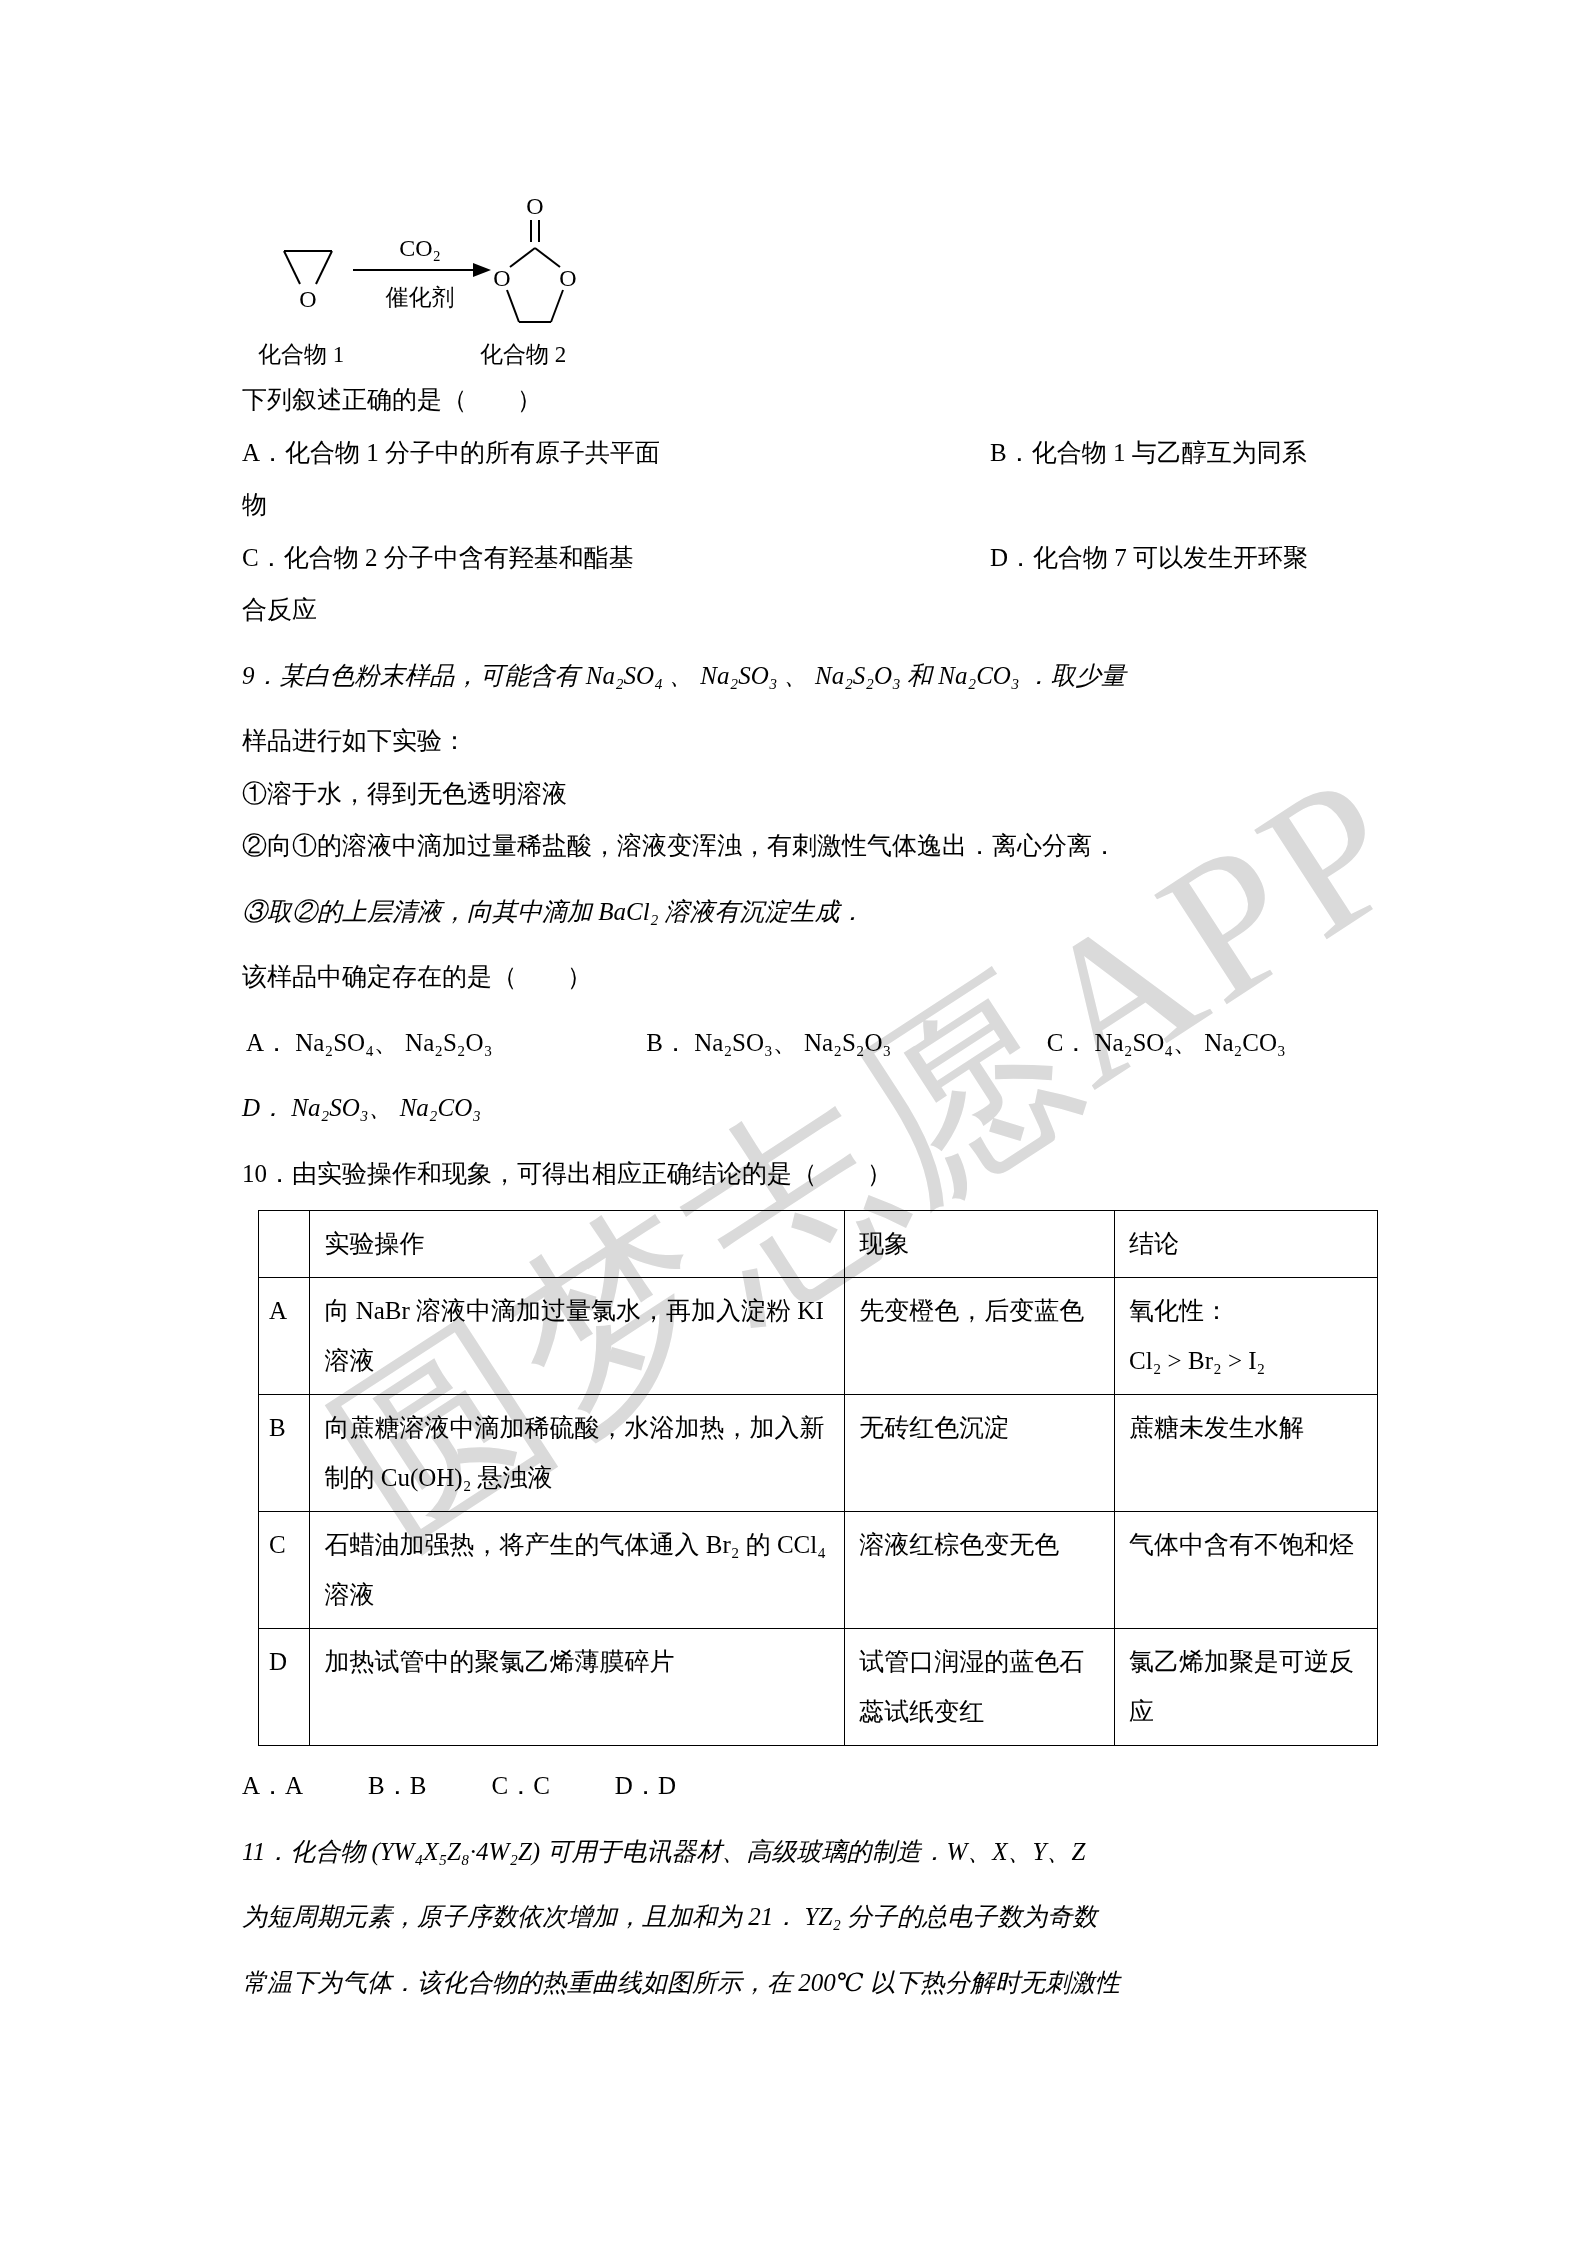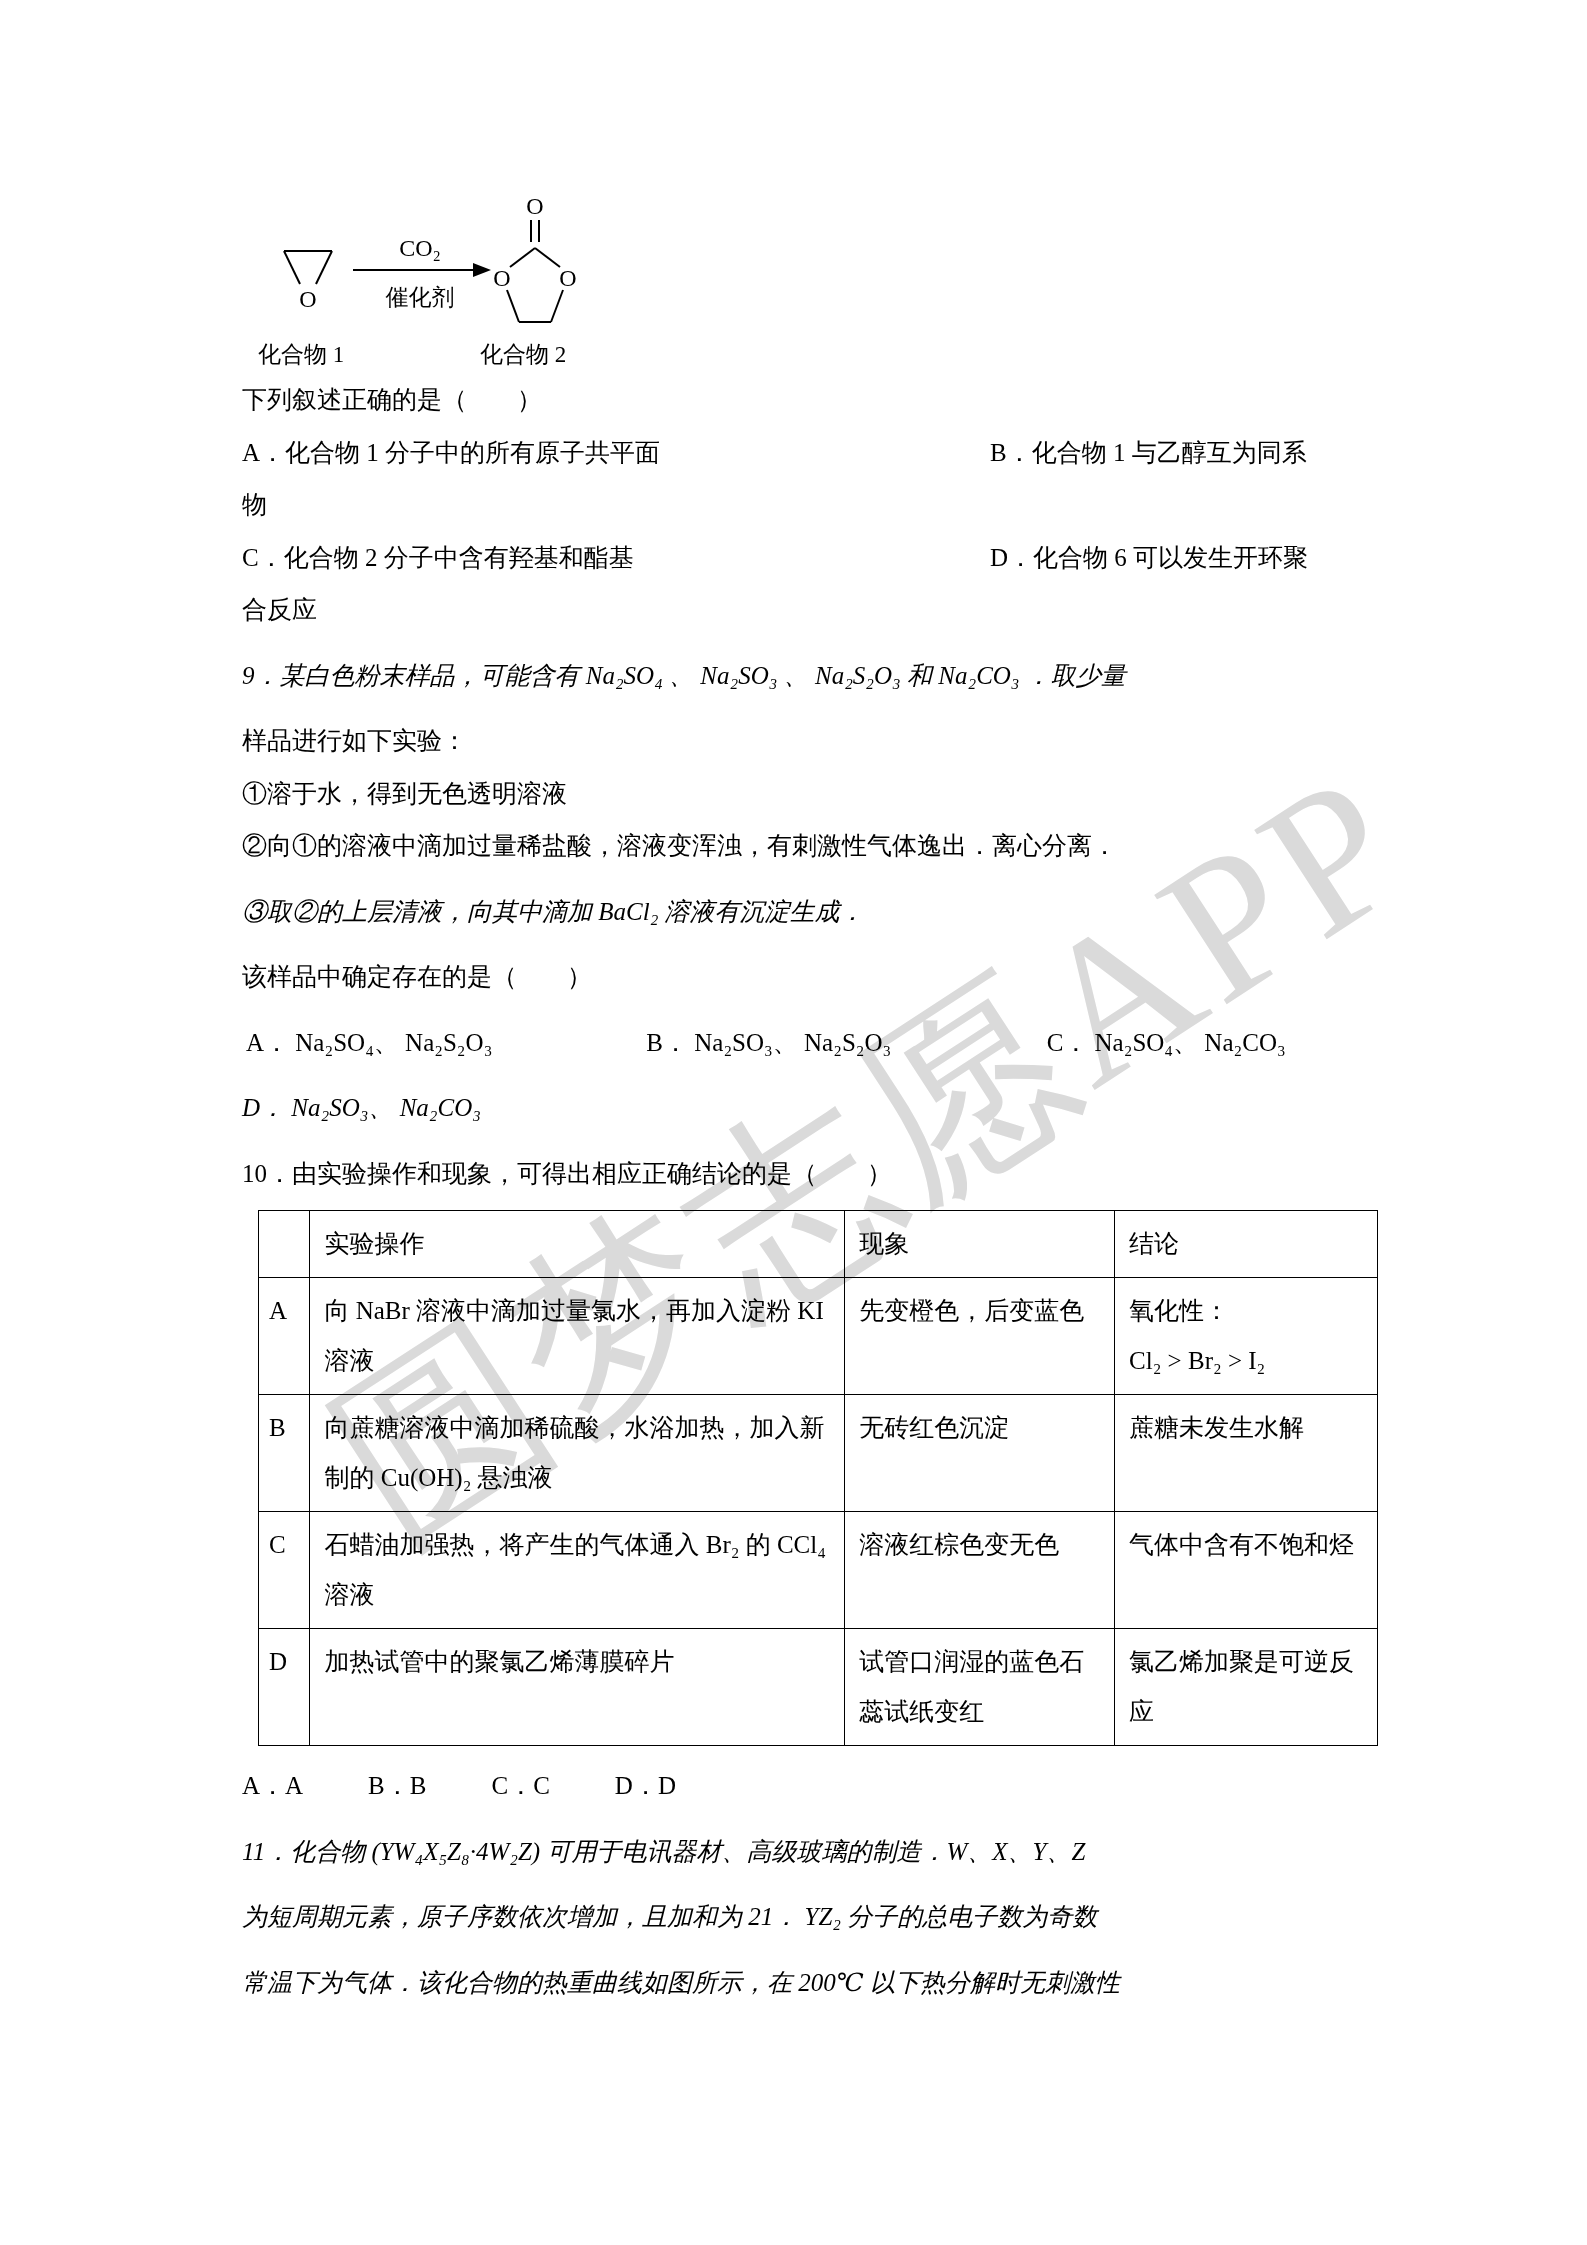--- a/index.html
+++ b/index.html
@@ -110,21 +110,21 @@
     </svg>
 
     <div class="line">下列叙述正确的是（　　）</div>
     <div class="grid2">
       <div>A．化合物 1 分子中的所有原子共平面</div>
       <div>B．化合物 1 与乙醇互为同系</div>
     </div>
     <div class="line">物</div>
     <div class="grid2">
       <div>C．化合物 2 分子中含有羟基和酯基</div>
-      <div>D．化合物 6 可以发生开环聚</div>
+      <div>D．化合物 7 可以发生开环聚</div>
     </div>
     <div class="line">合反应</div>
 
     <div class="line fline">9．某白色粉末样品，可能含有 Na₂SO₄ 、 Na₂SO₃ 、 Na₂S₂O₃ 和 Na₂CO₃ ．取少量</div>
     <div class="line">样品进行如下实验：</div>
     <div class="line">①溶于水，得到无色透明溶液</div>
     <div class="line">②向①的溶液中滴加过量稀盐酸，溶液变浑浊，有刺激性气体逸出．离心分离．</div>
     <div class="line fline">③取②的上层清液，向其中滴加 BaCl₂ 溶液有沉淀生成．</div>
     <div class="line">该样品中确定存在的是（　　）</div>
     <div class="grid3">

